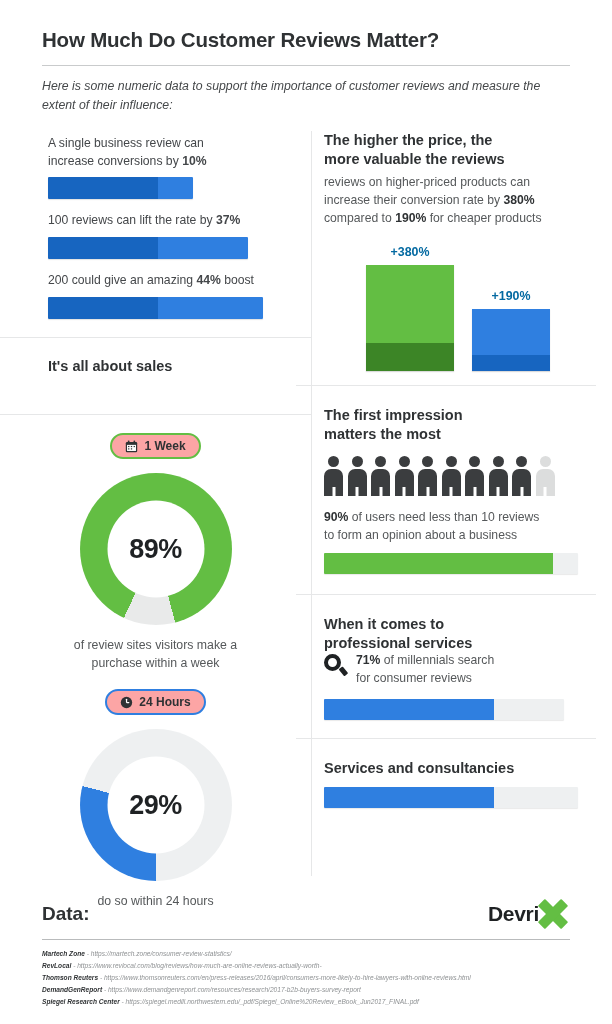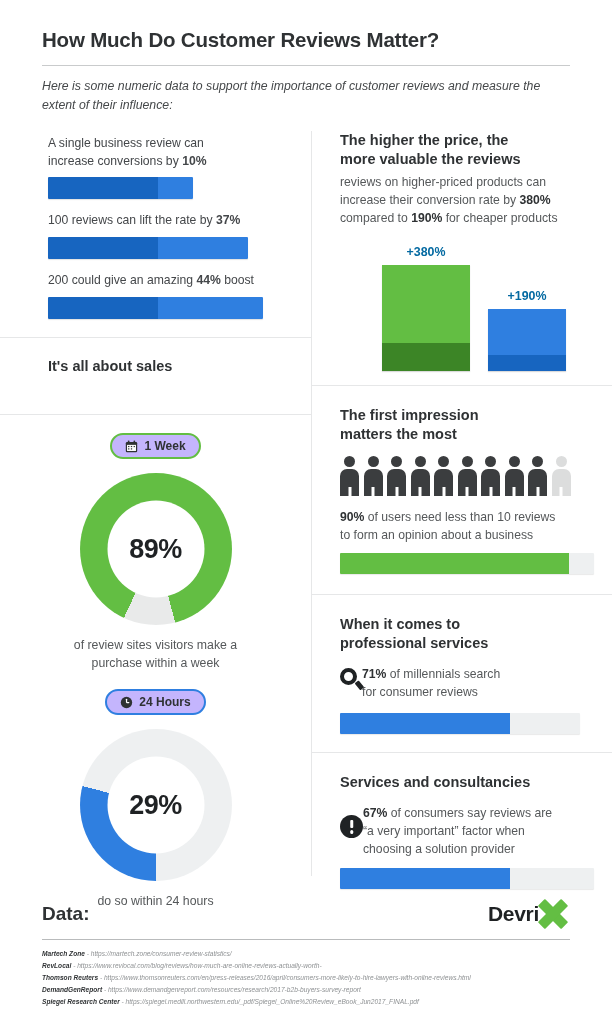--- a/index.html
+++ b/index.html
@@ -25,21 +25,21 @@
     line-height:1.55; color:#45484a; max-width:500px;
   }
 
   
   .columns { position:relative; margin-top:16px; }
   .vrule { position:absolute; top:0; width:1px; background:#e6e7e8; }
 
   .hrule { height:1px; background:#e6e7e8; }
 
   .colL { position:absolute; left:0;  width:311px; }
-  .colR { position:absolute; left:312px; width:300px; }
+  .colR { position:absolute; left:296px; width:300px; }
 
   
   .h2 {
     font-size:14.5px; font-weight:bold; color:#2f3234; line-height:1.28;
   }
   .body-txt { font-size:12.2px; line-height:1.45; color:#55585a; }
   .body-txt b, .bold { font-weight:bold; color:#2f3234; }
 
   
   .barblock { margin-top:13px; }
@@ -78,21 +78,21 @@
   .big-pct { font-size:35px; font-weight:bold; color:#2f3234; margin-top:4px;
              letter-spacing:-1px; }
   .sales-txt { font-size:12.2px; line-height:1.42; color:#55585a; padding-top:6px; }
 
   
   .donut-sec { text-align:center; }
   .pill {
     display:inline-flex; align-items:center; gap:6px;
     border:2px solid #63be43; border-radius:15px;
     padding:4px 13px; font-size:12px; font-weight:bold; color:#2f3234;
-    background:#c4b5fd;
+    background:#fca5a5;
   }
   .pill.blue { border-color:#2f7fe0; }
   .donut { position:relative; width:152px; height:152px; margin:14px auto 0 auto;text-align:center; }
   .donut .ring { width:152px; height:152px; border-radius:50%; }
   .donut .hole {
     position:absolute; left:50%; top:50%; transform:translate(-50%,-50%);
     width:97px; height:97px; border-radius:50%; background:#fff;
     display:flex; align-items:center; justify-content:center;
     font-size:27px; font-weight:bold; color:#1f2224; letter-spacing:-0.5px;
   }
@@ -112,21 +112,21 @@
   .person.on  .head,.person.on  .body { background:#3b3d3f; }
   .person.off .head,.person.off .body { background:#dcdddd; }
 
   
   .track { height:21px; background:#eef0f1; border-radius:1px; overflow:hidden;
            box-shadow:0 1px 1px rgba(0,0,0,.09); }
   .fill  { height:100%; }
   .fill.green { background:#63be43; }
   .fill.blue  { background:#2f7fe0; }
 
-  .icon-row { display:flex; align-items:flex-start; margin-top:14px; }
+  .icon-row { display:flex; gap:10px; align-items:flex-start; }
   .mag { width:22px; height:22px; position:relative; flex:none; margin-top:2px; }
   .mag .circ { position:absolute; left:0; top:0; width:17px; height:17px;
                border:4px solid #1f2224; border-radius:50%; }
   .mag .hand { position:absolute; right:1px; bottom:0px; width:4.5px; height:9px;
                background:#1f2224; transform:rotate(-40deg); border-radius:1px; }
   .excl { width:23px; height:23px; border-radius:50%; background:#1f2224; flex:none;
           position:relative; margin-top:10px; }
   .excl::before { content:""; position:absolute; left:50%; top:4.5px; width:3.5px;
                   height:8px; background:#fff; transform:translateX(-50%); border-radius:1px; }
   .excl::after  { content:""; position:absolute; left:50%; bottom:4.5px; width:3.5px;
@@ -360,28 +360,20 @@
         </div>
         <div class="track" style="margin-top:11px;">
           <div class="fill blue" style="width:71%;"></div>
         </div>
       </div>
 
       <div class="hrule"></div>
 
       <div style="padding:20px 18px 18px 28px;">
         <div class="h2">Services and consultancies</div>
-        <div class="icon-row">
-          <div class="excl"></div>
-          <div class="body-txt">
-            <div><b>67%</b><span> of consumers say reviews are</span></div>
-            <div>“a very important” factor when</div>
-            <div>choosing a solution provider</div>
-          </div>
-        </div>
         <div class="track" style="margin-top:10px;">
           <div class="fill blue" style="width:67%;"></div>
         </div>
       </div>
     </div>
   </div>
 
   <div class="footer">
     <div class="footer-top">
       <div class="data-lbl">Data:</div>

